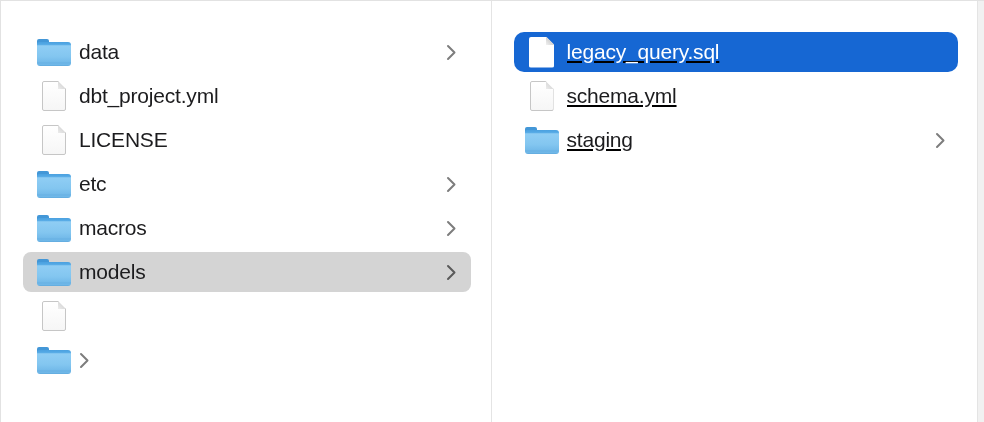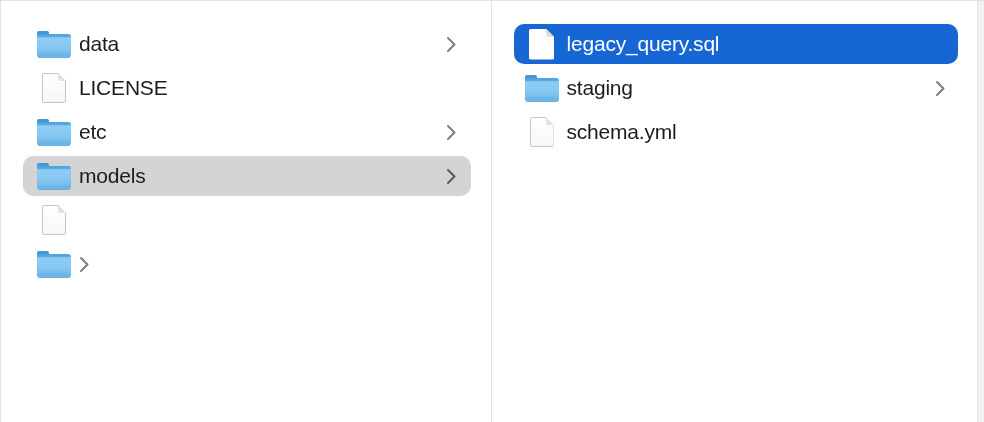--- a/index.html
+++ b/index.html
@@ -21,25 +21,25 @@
   }
   .finder{
     width:984px; height:422px;
     border-top:1px solid var(--window-border);
     border-left:1px solid var(--window-border);
     display:flex;
     background:#ffffff;
   }
   .col{
     height:100%;
-    padding-top:23px;
+    padding-top:31px;
     overflow:hidden;
   }
   .col-left{ width:490px; }
-  .col-right{ width:486px; }
+  .col-right{ width:486px;text-decoration:underline; }
   .col-divider{
     width:1px; height:100%;
     background:var(--divider);
     flex:none;
   }
   .col-sliver{
     width:6px; height:100%;
     background:#f1f1f1;
     flex:none;
   }
@@ -48,21 +48,21 @@
     margin:0 20px 4px 22px;
     border-radius:10px;
     display:flex;
     align-items:center;
     padding:0 14px;
   }
   .col-right .row{
     margin:0 19px 4px 22px;
     padding:0 12px 0 11px;
   }
-  .row.sel-gray{ background:var(--gray-sel); }
+  .row.sel-gray{ background:var(--gray-sel);border-radius:8px; }
   .row.sel-blue{ background:var(--blue); }
   .row .label{
     font-size:21px;
     color:var(--text);
     flex:1 1 auto;
     white-space:nowrap;
     overflow:hidden;
     letter-spacing:-0.2px;
   }
   .row.sel-blue .label{ color:var(--text-sel); }
@@ -147,30 +147,50 @@
         <span class="chevron">
           <svg width="11" height="17" viewBox="0 0 11 17">
             <polyline points="2,2 8.5,8.5 2,15"></polyline>
           </svg>
         </span>
       </div>
       <div class="row">
         <span class="icon-slot">
           <span class="file"></span>
         </span>
+        <span class="label">dbt_project.yml</span>
+      </div>
+      <div class="row">
+        <span class="icon-slot">
+          <span class="file"></span>
+        </span>
         <span class="label">LICENSE</span>
       </div>
       <div class="row">
         <span class="icon-slot">
           <span class="folder">
             <span class="tab"></span>
             <span class="body"></span>
           </span>
         </span>
         <span class="label">etc</span>
+        <span class="chevron">
+          <svg width="11" height="17" viewBox="0 0 11 17">
+            <polyline points="2,2 8.5,8.5 2,15"></polyline>
+          </svg>
+        </span>
+      </div>
+      <div class="row">
+        <span class="icon-slot">
+          <span class="folder">
+            <span class="tab"></span>
+            <span class="body"></span>
+          </span>
+        </span>
+        <span class="label">macros</span>
         <span class="chevron">
           <svg width="11" height="17" viewBox="0 0 11 17">
             <polyline points="2,2 8.5,8.5 2,15"></polyline>
           </svg>
         </span>
       </div>
       <div class="row sel-gray">
         <span class="icon-slot">
           <span class="folder">
             <span class="tab"></span>
@@ -206,34 +226,34 @@
   <div class="col-divider"></div>
   <div class="col col-right">
       <div class="row sel-blue">
         <span class="icon-slot">
           <span class="file"></span>
         </span>
         <span class="label">legacy_query.sql</span>
       </div>
       <div class="row">
         <span class="icon-slot">
+          <span class="file"></span>
+        </span>
+        <span class="label">schema.yml</span>
+      </div>
+      <div class="row">
+        <span class="icon-slot">
           <span class="folder">
             <span class="tab"></span>
             <span class="body"></span>
           </span>
         </span>
         <span class="label">staging</span>
         <span class="chevron">
           <svg width="11" height="17" viewBox="0 0 11 17">
             <polyline points="2,2 8.5,8.5 2,15"></polyline>
           </svg>
         </span>
-      </div>
-      <div class="row">
-        <span class="icon-slot">
-          <span class="file"></span>
-        </span>
-        <span class="label">schema.yml</span>
       </div>
     </div>
   <div class="col-divider"></div>
   <div class="col-sliver"></div>
 </div>
 
 </body></html>

